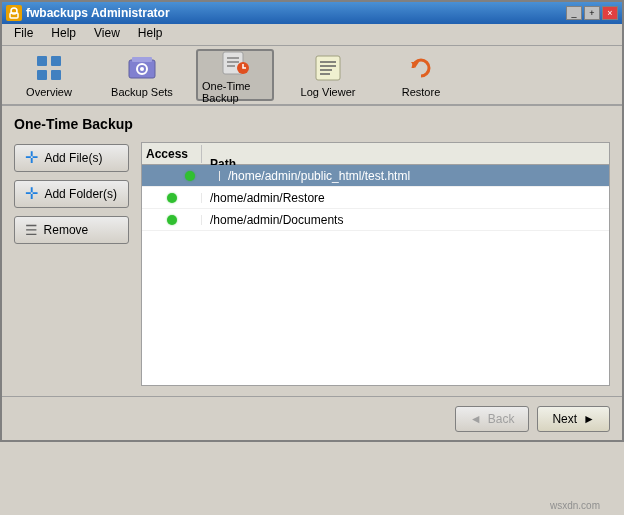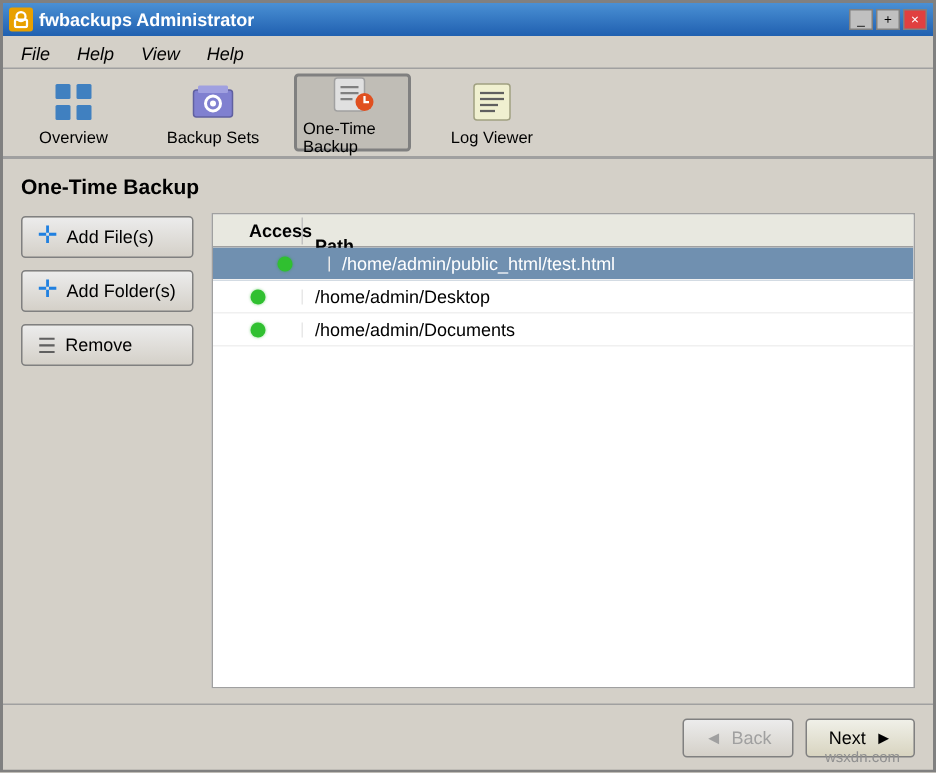--- a/index.html
+++ b/index.html
@@ -8,21 +8,21 @@
       font-size: 13px;
       background: #d4d0c8;
       width: 624px;
       height: 515px;
       overflow: hidden;
     }
 
     
     .window {
       width: 624px;
-      height: 515px;
+      height: 442px;
       border: 2px solid #808080;
       display: flex;
       flex-direction: column;
       background: #d4d0c8;
     }
 
     
     .title-bar {
       background: linear-gradient(to bottom, #4a90d4 0%, #2060b0 100%);
       height: 22px;
@@ -69,26 +69,25 @@
       cursor: pointer;
       color: #000;
     }
     .tb-btn.close { background: #e04040; color: white; }
 
     
     .menu-bar {
       background: #d4d0c8;
       height: 22px;
       display: flex;
-      align-items: flex-end;
+      align-items: flex-start;
       padding: 0 4px;
       border-bottom: 1px solid #a0a0a0;
       flex-shrink: 0;
       gap: 2px;
-      font-style: italic;
     }
     .menu-item {
       padding: 2px 8px;
       font-size: 12px;
       cursor: pointer;
       color: #000;
     }
 
     
     .toolbar {
@@ -198,21 +197,21 @@
     .list-header {
       display: flex;
       background: #e8e8e0;
       border-bottom: 1px solid #a0a0a0;
       height: 22px;
       align-items: center;
       flex-shrink: 0;
     }
     .col-access {
       width: 60px;
-      padding: 2px 24px;
+      padding: 2px 4px;
       font-size: 12px;
       font-weight: bold;
       color: #000;
       border-right: 1px solid #c0c0c0;
     }
     .col-path {
       flex: 1;
       padding: 2px 8px;
       font-size: 12px;
       font-weight: bold;
@@ -380,20 +379,29 @@
           <rect x="4" y="4" width="24" height="24" rx="2" fill="#f0f0d0" stroke="#a0a080" stroke-width="1"></rect>
           <line x1="8" y1="10" x2="24" y2="10" stroke="#606060" stroke-width="1.5"></line>
           <line x1="8" y1="14" x2="24" y2="14" stroke="#606060" stroke-width="1.5"></line>
           <line x1="8" y1="18" x2="20" y2="18" stroke="#606060" stroke-width="1.5"></line>
           <line x1="8" y1="22" x2="18" y2="22" stroke="#606060" stroke-width="1.5"></line>
         </svg>
       </div>
       <span>Log Viewer</span>
     </div>
 
+    <div class="toolbar-btn">
+      <div class="toolbar-icon">
+        <svg width="32" height="32" viewBox="0 0 32 32">
+          <path d="M8,16 A8,8 0 1,1 16,24" fill="none" stroke="#e06020" stroke-width="3"></path>
+          <polygon points="6,10 14,10 10,16" fill="#e06020"></polygon>
+        </svg>
+      </div>
+      <span>Restore</span>
+    </div>
   </div>
 
   <div class="main-content">
     <div class="page-title">One-Time Backup</div>
 
     <div class="content-area">
 
       <div class="left-panel">
         <button class="action-btn">
           <span class="btn-icon">✛</span>
@@ -422,21 +430,21 @@
             <div class="cell-access">
               <div class="status-dot"></div>
             </div>
             <div class="cell-path">/home/admin/public_html/test.html</div>
           </div>
 
           <div class="list-row">
             <div class="cell-access">
               <div class="status-dot"></div>
             </div>
-            <div class="cell-path">/home/admin/Desktop</div>
+            <div class="cell-path">/home/admin/Restore</div>
           </div>
 
           <div class="list-row">
             <div class="cell-access">
               <div class="status-dot"></div>
             </div>
             <div class="cell-path">/home/admin/Documents</div>
           </div>
         </div>
       </div>

